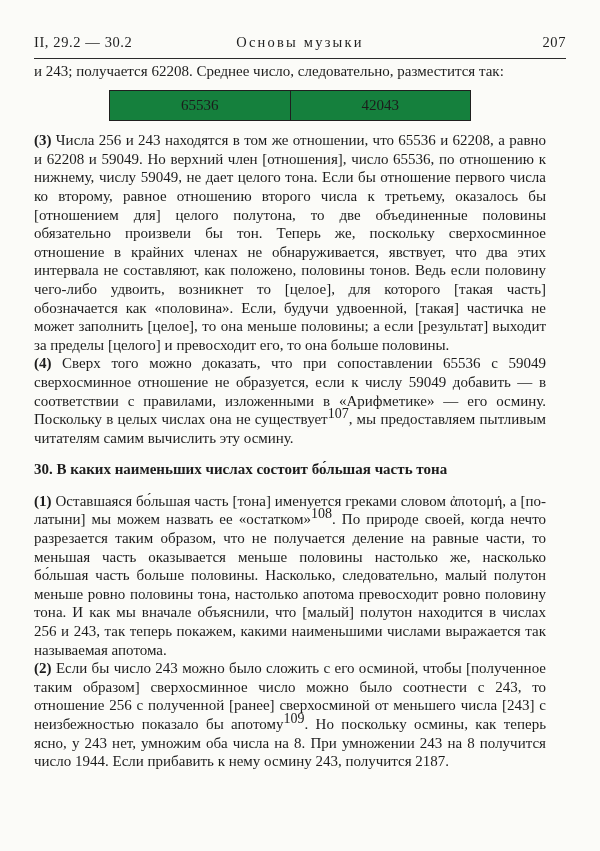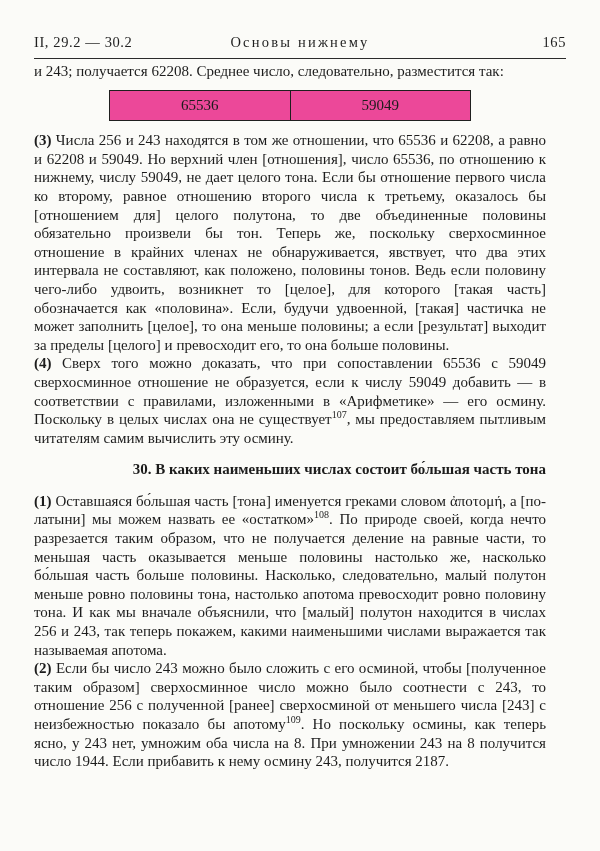--- a/index.html
+++ b/index.html
@@ -37,59 +37,59 @@
     margin-top: 3px;
     width: 512px;
     font-size: 15px;
     line-height: 18.6px;
     text-align: justify;
   }
   .body-text p { margin: 0; }
   p.heading {
     font-weight: 700;
     margin: 13px 0 13px 0;
-    text-align: right;
+    text-align: left;
   }
   .b { font-weight: 700; }
   sup.fnref {
-    font-size: 10px;
+    font-size: 14px;
     line-height: 0;
     vertical-align: super;
   }
   .num-table {
     display: flex;
     width: 360px;
     margin: 9px auto 10px auto;
     border: 1.6px solid #1f1f1f;
-    background: #ec4899;
+    background: #15803d;
   }
   .num-cell {
     flex: 1 1 0;
     text-align: center;
     padding: 5px 0 6px 0;
     font-size: 15px;
     border-left: 1.6px solid #1f1f1f;
   }
   .num-cell:first-child { border-left: 0; }
 </style>
 </head>
 <body>
 
 <div class="page">
   <div class="running-head">
     <span class="rh-left">II, 29.2 — 30.2</span>
-    <span class="rh-center">Основы нижнему</span>
-    <span class="rh-right">165</span>
+    <span class="rh-center">Основы музыки</span>
+    <span class="rh-right">207</span>
   </div>
   <hr class="head-rule">
   <div class="body-text">
       <p class="para"><span>и 243; получается 62208. Среднее число, следовательно, разместится так:</span></p>
       <div class="num-table">
         <div class="num-cell">65536</div>
-        <div class="num-cell">59049</div>
+        <div class="num-cell">42043</div>
       </div>
       <p class="para"><span class="b">(3)</span><span> Числа 256 и 243 находятся в том же отношении, что 65536 и 62208, а равно и 62208 и 59049. Но верхний член [отношения], число 65536, по отношению к нижнему, числу 59049, не дает целого тона. Если бы отношение первого числа ко второму, равное отношению второго числа к третьему, оказалось бы [отношением для] целого полутона, то две объединенные половины обязательно произвели бы тон. Теперь же, поскольку сверхосминное отношение в крайних членах не обнаруживается, явствует, что два этих интервала не составляют, как положено, половины тонов. Ведь если половину чего-либо удвоить, возникнет то [целое], для которого [такая часть] обозначается как «половина». Если, будучи удвоенной, [такая] частичка не может заполнить [целое], то она меньше половины; а если [результат] выходит за пределы [целого] и превосходит его, то она больше половины.</span></p>
       <p class="para"><span class="b">(4)</span><span> Сверх того можно доказать, что при сопоставлении 65536 с 59049 сверхосминное отношение не образуется, если к числу 59049 добавить — в соответствии с правилами, изложенными в «Арифметике» — его осмину. Поскольку в целых числах она не существует</span><sup class="fnref">107</sup><span>, мы предоставляем пытливым читателям самим вычислить эту осмину.</span></p>
       <p class="heading"><span class="b">30. В каких наименьших числах состоит бо́льшая часть тона</span></p>
       <p class="para"><span class="b">(1)</span><span> Оставшаяся бо́льшая часть [тона] именуется греками словом ἀποτομή, а [по-латыни] мы можем назвать ее «остатком»</span><sup class="fnref">108</sup><span>. По природе своей, когда нечто разрезается таким образом, что не получается деление на равные части, то меньшая часть оказывается меньше половины настолько же, насколько бо́льшая часть больше половины. Насколько, следовательно, малый полутон меньше ровно половины тона, настолько апотома превосходит ровно половину тона. И как мы вначале объяснили, что [малый] полутон находится в числах 256 и 243, так теперь покажем, какими наименьшими числами выражается так называемая апотома.</span></p>
       <p class="para"><span class="b">(2)</span><span> Если бы число 243 можно было сложить с его осминой, чтобы [полученное таким образом] сверхосминное число можно было соотнести с 243, то отношение 256 с полученной [ранее] сверхосминой от меньшего числа [243] с неизбежностью показало бы апотому</span><sup class="fnref">109</sup><span>. Но поскольку осмины, как теперь ясно, у 243 нет, умножим оба числа на 8. При умножении 243 на 8 получится число 1944. Если прибавить к нему осмину 243, получится 2187.</span></p>
     </div>
 </div>
 
 </body></html>

